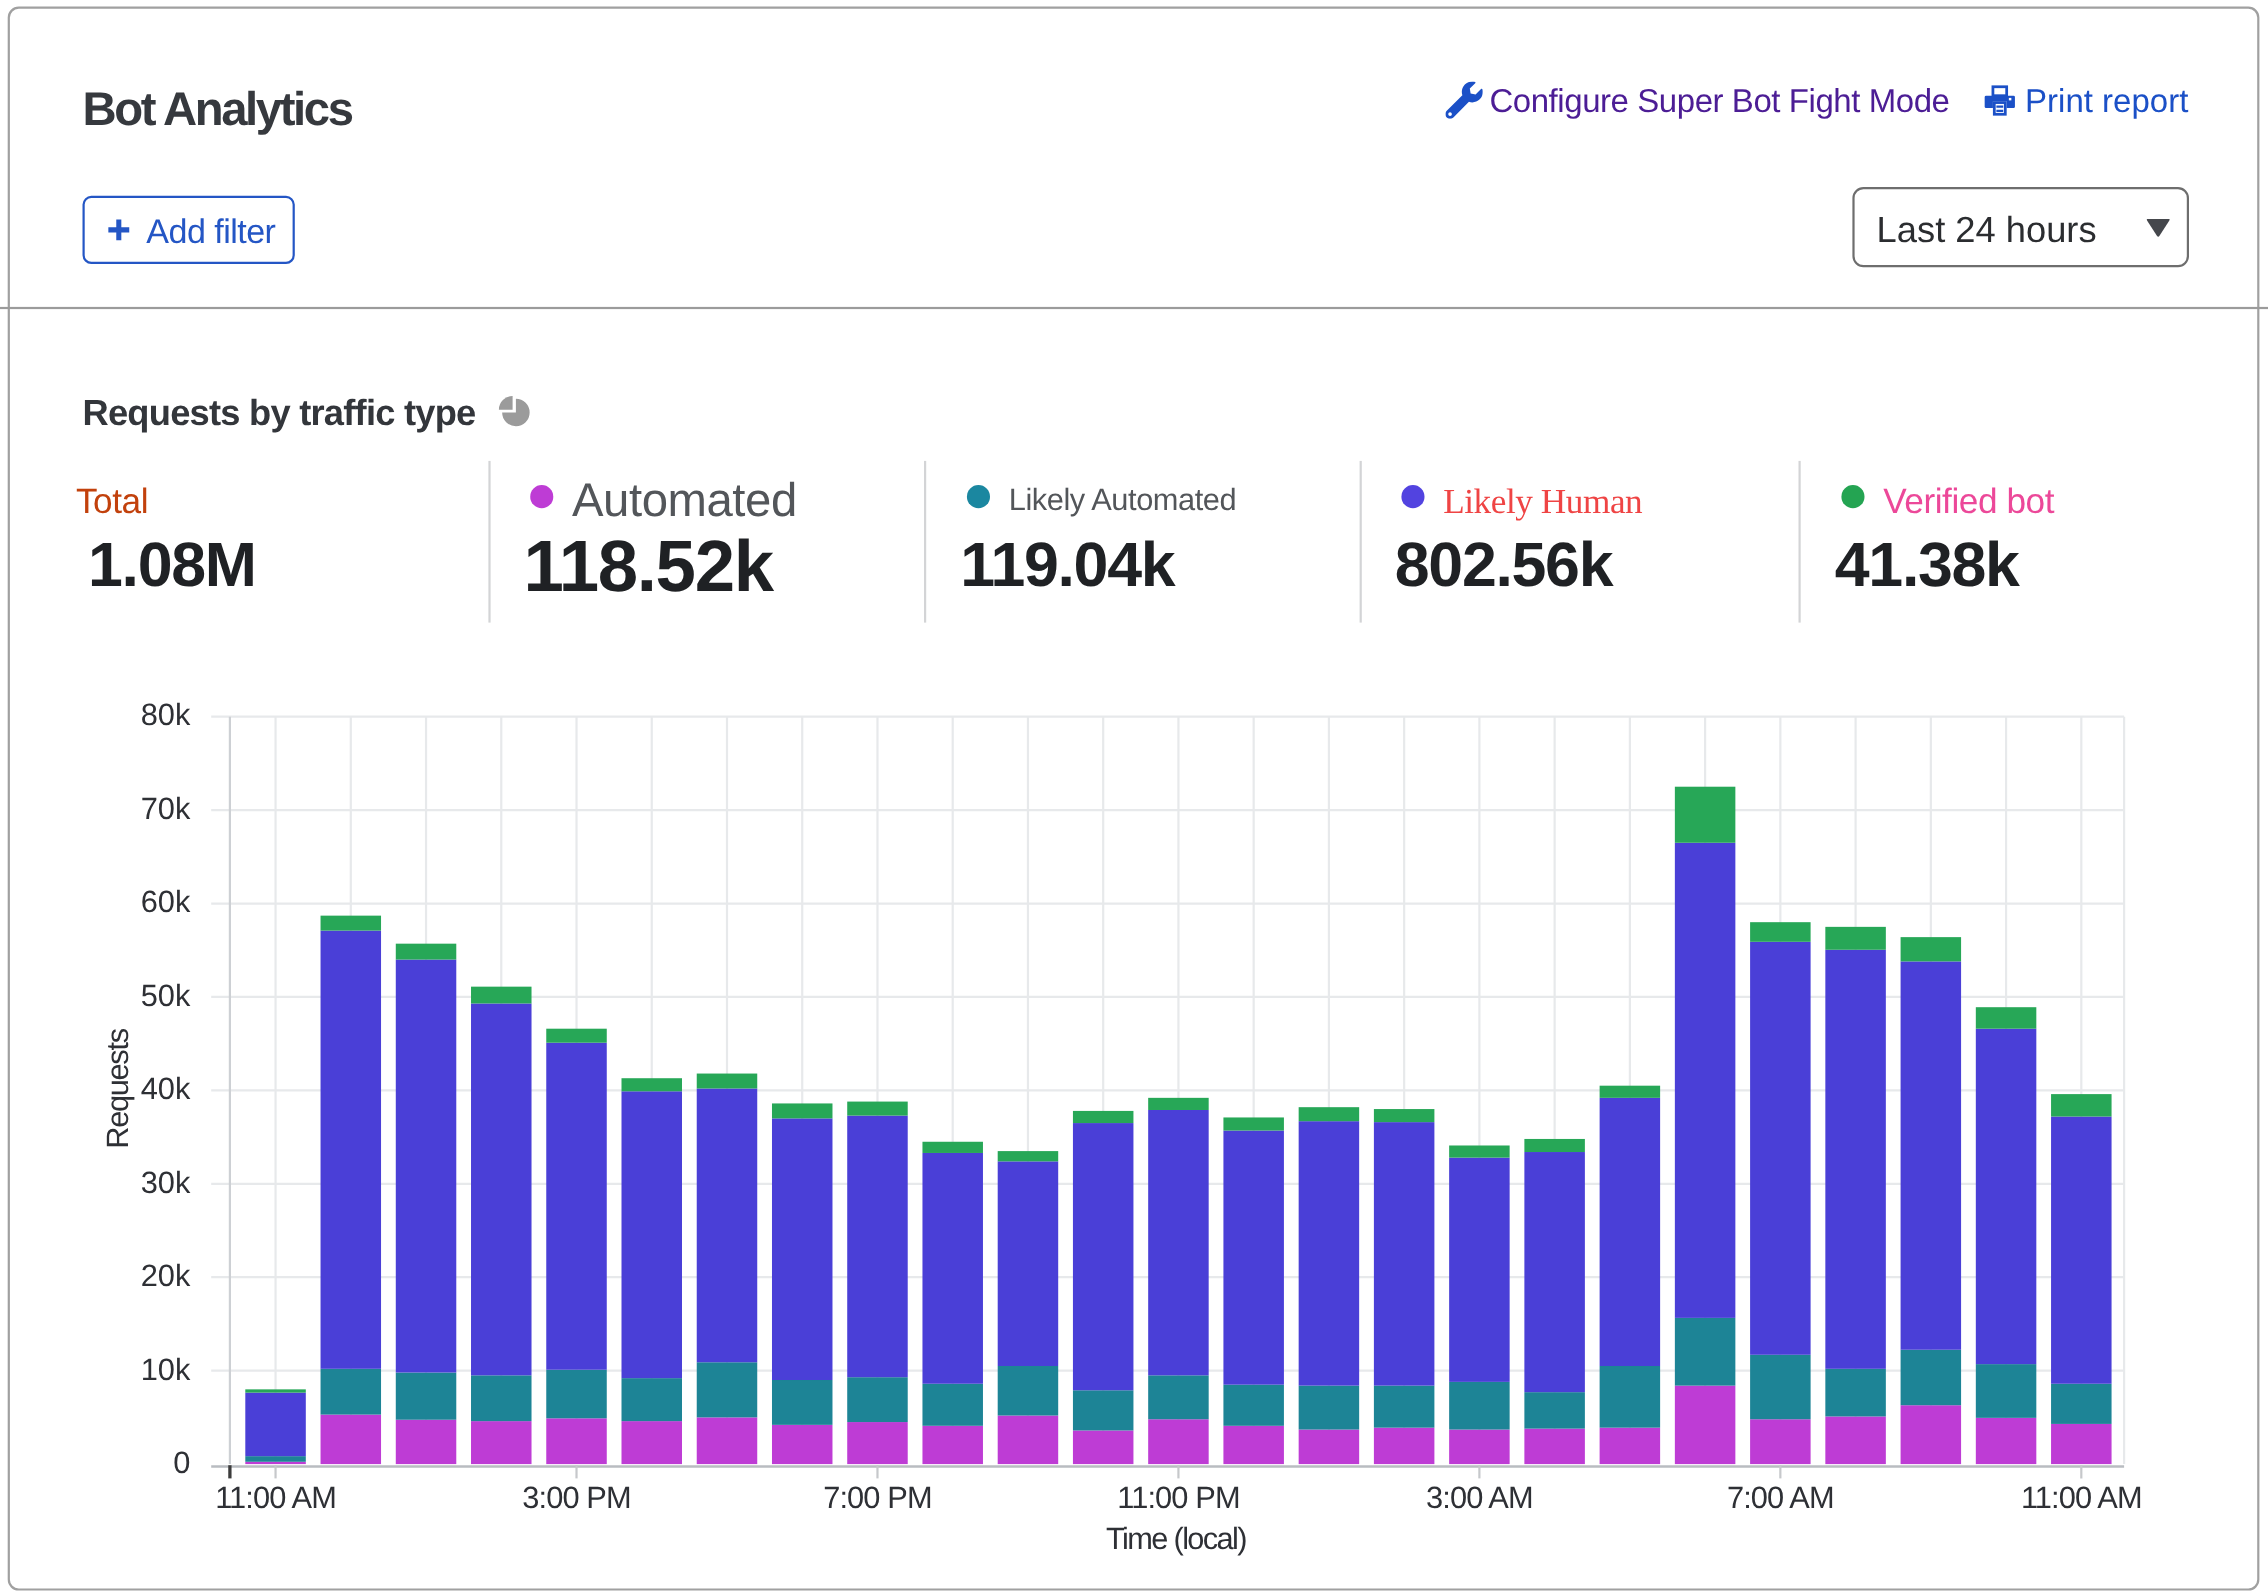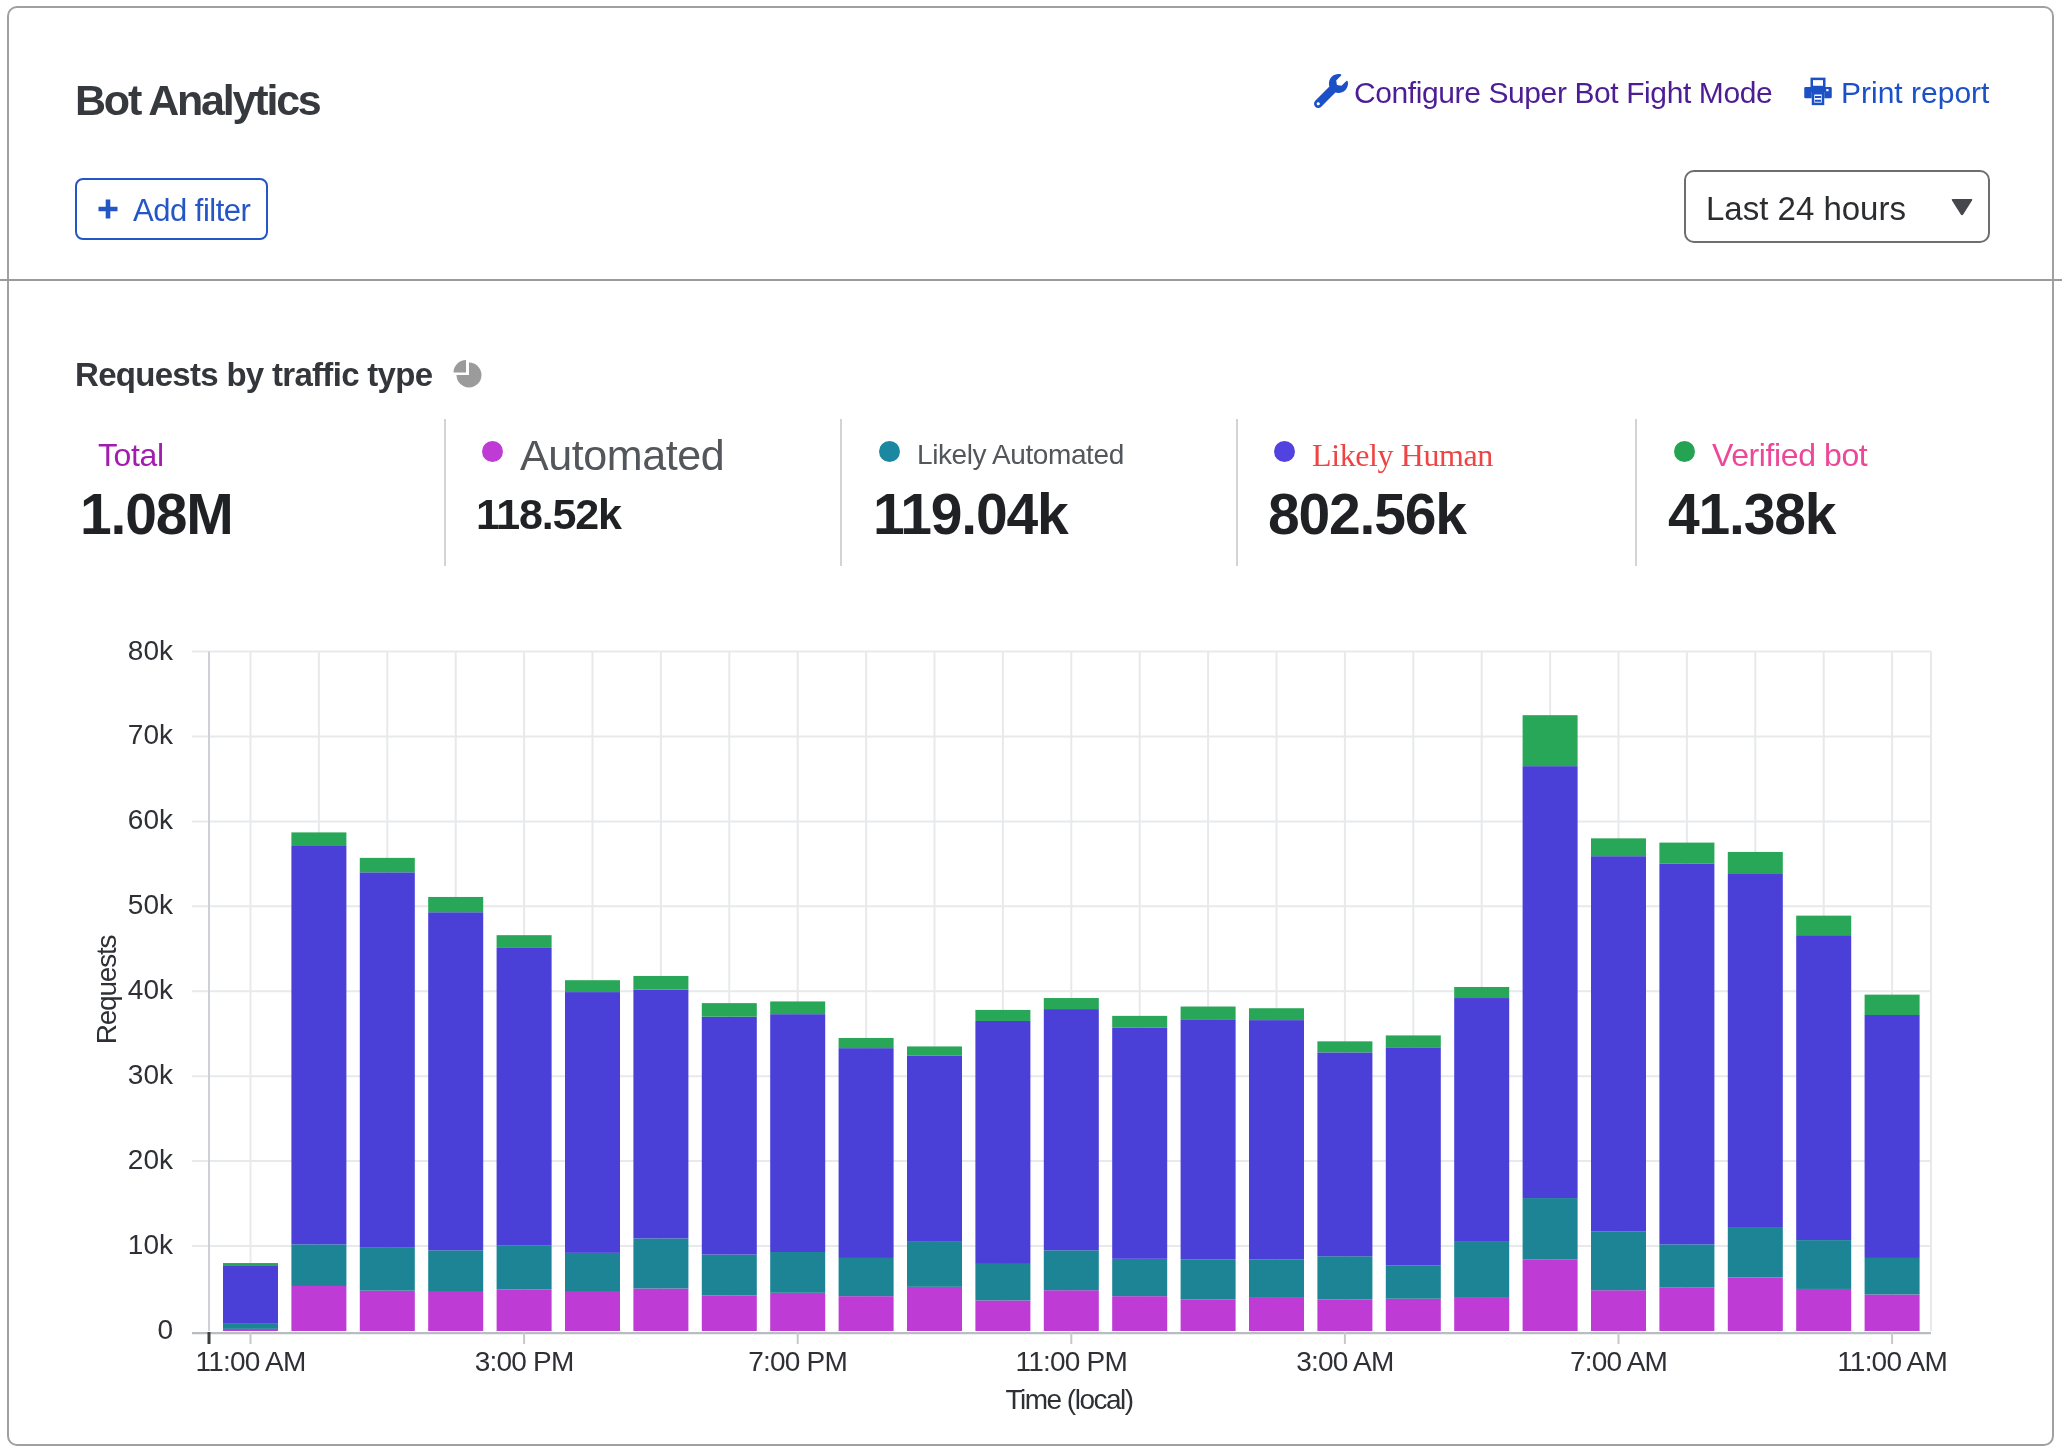--- a/index.html
+++ b/index.html
@@ -49,25 +49,25 @@
   <div style="position:absolute;left:75px;top:355.8px;font-size:33px;line-height:37px;font-weight:700;letter-spacing:-0.7px;color:#33363b;">Requests by traffic type</div>
   <svg width="30" height="30" viewBox="0 0 30 30" style="position:absolute;left:453px;top:360px;">
     <path fill="#9b9b9b" d="M16 2.5 A12.5 12.5 0 1 1 3.5 15 L16 15 Z"></path>
     <path fill="#9b9b9b" d="M13 0 A12.5 12.5 0 0 0 0.5 12.5 L13 12.5 Z"></path>
   </svg>
 
   <div style="position:absolute;left:444px;top:419px;width:2px;height:147px;background:#d3d4d6;"></div>
 <div style="position:absolute;left:840px;top:419px;width:2px;height:147px;background:#d3d4d6;"></div>
 <div style="position:absolute;left:1236px;top:419px;width:2px;height:147px;background:#d3d4d6;"></div>
 <div style="position:absolute;left:1635px;top:419px;width:2px;height:147px;background:#d3d4d6;"></div>
-  <div style="position:absolute;left:98px;top:436.5px;font-size:32px;line-height:36px;letter-spacing:-0.4px;color:#a21caf;">Total</div>
+  <div style="position:absolute;left:69px;top:436.5px;font-size:32px;line-height:36px;letter-spacing:-0.4px;color:#c2410c;">Total</div>
 <div style="position:absolute;left:80px;top:482.3px;font-size:57px;line-height:64px;font-weight:700;color:#1f2124;letter-spacing:-1.2px;">1.08M</div>
 <div style="position:absolute;left:482px;top:441px;width:21px;height:21px;border-radius:50%;background:#be3cd5;"></div>
 <div style="position:absolute;left:520px;top:436.5px;font-size:43px;line-height:36px;letter-spacing:-0.4px;color:#53565a;">Automated</div>
-<div style="position:absolute;left:476px;top:482.3px;font-size:43px;line-height:64px;font-weight:700;color:#1f2124;letter-spacing:-1.2px;">118.52k</div>
+<div style="position:absolute;left:476px;top:482.3px;font-size:66px;line-height:64px;font-weight:700;color:#1f2124;letter-spacing:-1.2px;">118.52k</div>
 <div style="position:absolute;left:879px;top:441px;width:21px;height:21px;border-radius:50%;background:#1b87a0;"></div>
 <div style="position:absolute;left:917px;top:436.5px;font-size:28px;line-height:36px;letter-spacing:-0.4px;color:#53565a;">Likely Automated</div>
 <div style="position:absolute;left:873px;top:482.3px;font-size:57px;line-height:64px;font-weight:700;color:#1f2124;letter-spacing:-1.2px;">119.04k</div>
 <div style="position:absolute;left:1274px;top:441px;width:21px;height:21px;border-radius:50%;background:#5243e0;"></div>
 <div style="position:absolute;left:1312px;top:436.5px;font-size:32px;line-height:36px;letter-spacing:-0.4px;color:#ef4444;font-family:Liberation Serif, serif;">Likely Human</div>
 <div style="position:absolute;left:1268px;top:482.3px;font-size:57px;line-height:64px;font-weight:700;color:#1f2124;letter-spacing:-1.2px;">802.56k</div>
 <div style="position:absolute;left:1674px;top:441px;width:21px;height:21px;border-radius:50%;background:#24a452;"></div>
 <div style="position:absolute;left:1712px;top:436.5px;font-size:32px;line-height:36px;letter-spacing:-0.4px;color:#ec4899;text-align:right;">Verified bot</div>
 <div style="position:absolute;left:1668px;top:482.3px;font-size:57px;line-height:64px;font-weight:700;color:#1f2124;letter-spacing:-1.2px;">41.38k</div>
 

